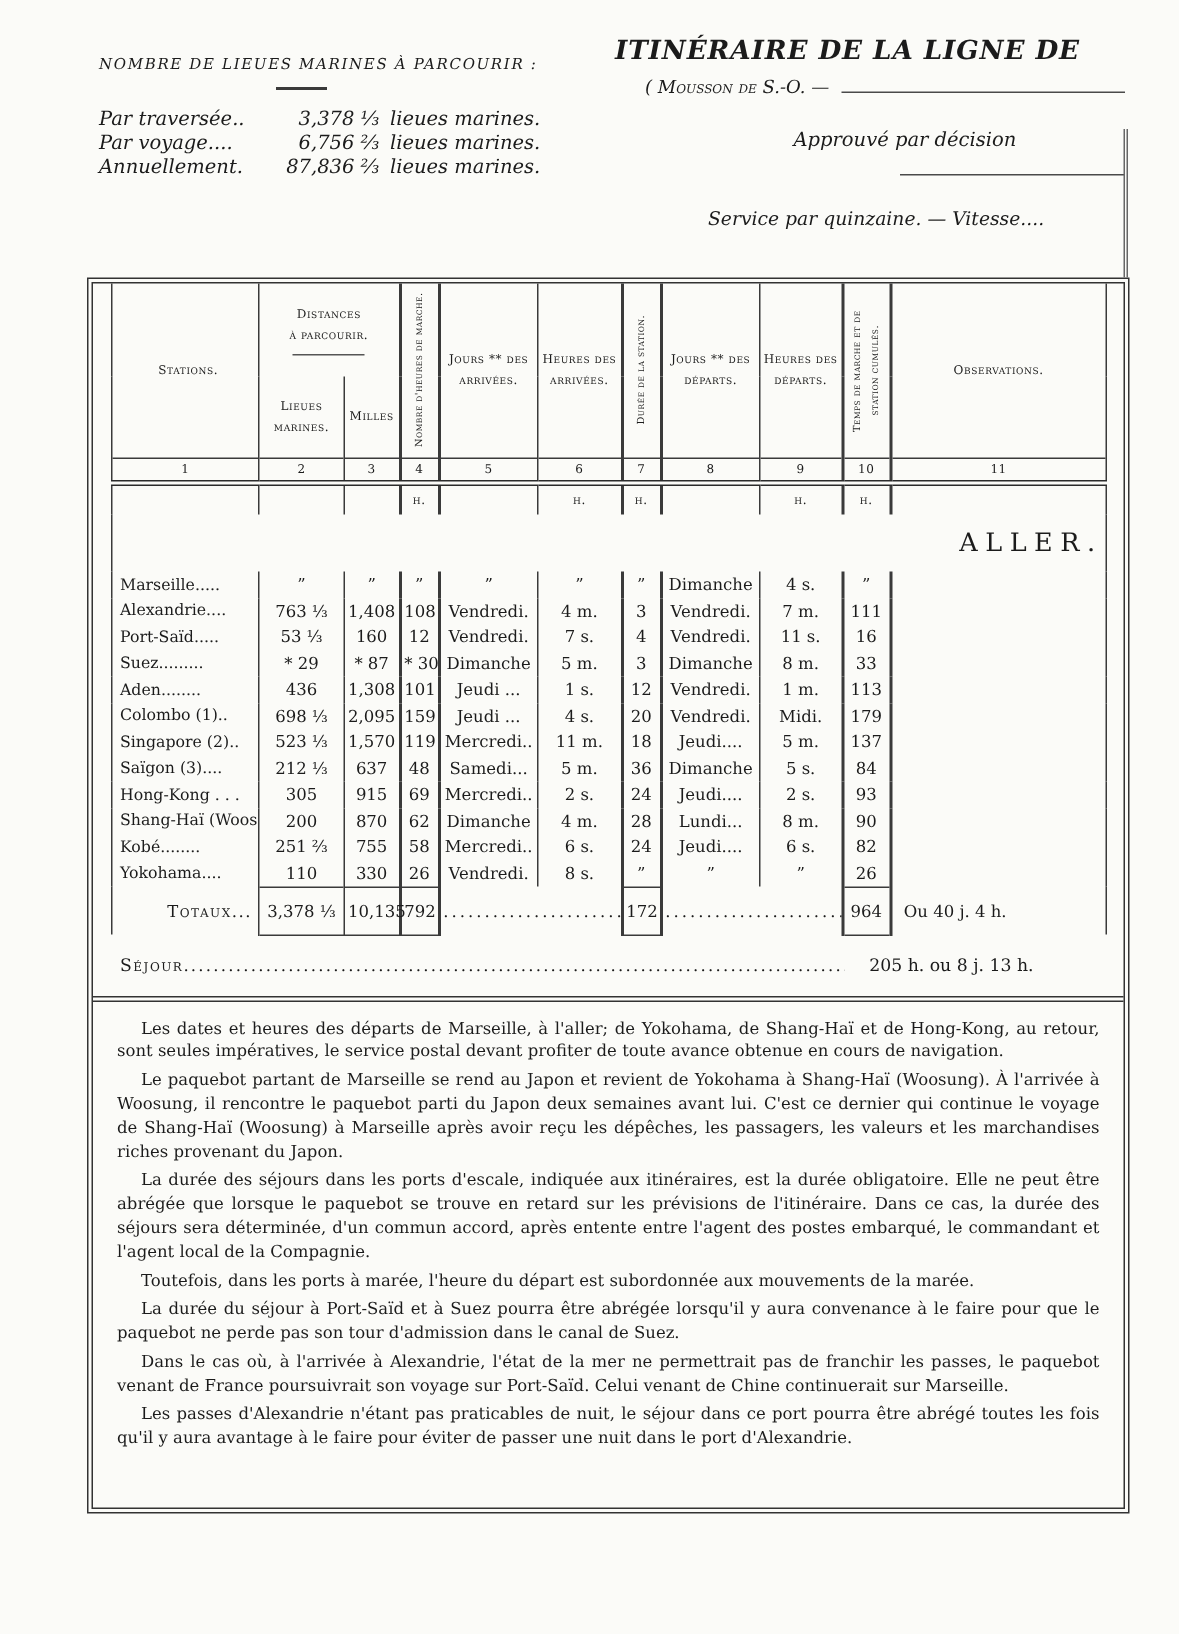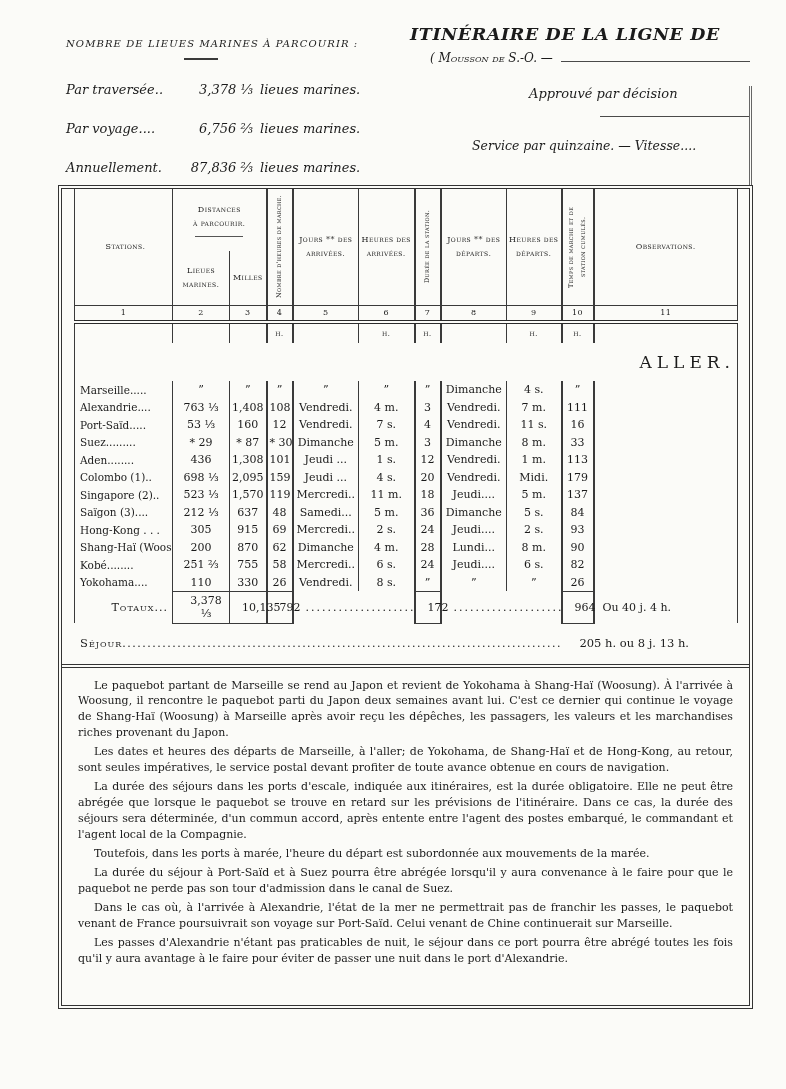--- a/index.html
+++ b/index.html
@@ -11,21 +11,21 @@
     font-family: "DejaVu Serif", "Liberation Serif", serif;
   }
   .page { position: relative; width: 786px; height: 1089px; overflow: hidden; }
   .sc { font-variant: small-caps; }
 
   
   .top { position: relative; height: 185px; font-style: italic; }
   .top-left { position: absolute; left: 66px; top: 38px; width: 336px; }
   .tl-title { font-size: 10px; letter-spacing: 1.1px; white-space: nowrap; }
   .tl-rule { width: 34px; border-top: 2px solid #3a3a3a; margin: 9px 0 0 118px; }
-  .tl-lines { margin-top: 22px; display: grid; grid-template-columns: 118px 76px auto; row-gap: 24px; font-size: 13px; }
+  .tl-lines { margin-top: 12px; display: grid; grid-template-columns: 118px 76px auto; row-gap: 1px; font-size: 13px; }
   .tl-num { text-align: right; padding-right: 7px; }
 
   .top-right { position: absolute; left: 410px; top: 24px; width: 340px; }
   .tr-title { font-size: 17.5px; font-weight: bold; letter-spacing: 0.6px; white-space: nowrap; }
   .tr-row { display: flex; align-items: flex-end; }
   .rule-fill { flex: 1 1 auto; border-bottom: 1px solid #4a4a4a; margin: 0 0 3px 8px; height: 1px; }
   .sub-row { margin-top: 7px; text-align: center; }
   .tr-sub { margin-left: 20px; font-size: 12px; }
   .approval-row { margin-top: 21px; }
   .approval-row > span { margin-left: 119px; font-size: 13px; white-space: nowrap; }
@@ -74,21 +74,21 @@
     text-align: right; font-size: 17px; font-weight: bold; letter-spacing: 5px;
     height: 38px; vertical-align: middle;
   }
 
   .data-row td {
     height: 17.5px; font-size: 11px; text-align: center;
     white-space: nowrap; overflow: hidden; vertical-align: middle;
   }
   .data-row td.cell-station { text-align: left; padding-left: 5px; font-size: 10.5px; }
 
-  .totals-row td { height: 32px; font-size: 11px; text-align: center; vertical-align: middle; padding-left: 12px; }
+  .totals-row td { height: 32px; font-size: 11px; text-align: center; vertical-align: middle; }
   .t-label { text-align: right !important; font-variant: small-caps; letter-spacing: 1px; padding-right: 4px !important; }
   .t-box { border-top: 1px solid #3a3a3a; border-bottom: 1px solid #3a3a3a; }
   .t-dots { letter-spacing: 2px; overflow: hidden; white-space: nowrap; }
   .t-obs { text-align: left !important; padding-left: 8px !important; white-space: nowrap; }
 
   .sejour { display: flex; align-items: baseline; padding: 12px 4px 12px 6px; font-size: 11.5px; }
   .sejour-label { font-variant: small-caps; letter-spacing: 1px; }
   .sejour-dots { flex: 1 1 auto; overflow: hidden; white-space: nowrap; letter-spacing: 1.5px; font-size: 11px; }
   .sejour-value { margin-left: 16px; margin-right: 44px; white-space: nowrap; }
 
@@ -393,22 +393,22 @@
       </tbody>
     </table>
 
     <div class="sejour">
       <span class="sejour-label">Séjour</span>
       <span class="sejour-dots">................................................................................................................................................</span>
       <span class="sejour-value">205 h. ou 8 j. 13 h.</span>
     </div>
 
     <div class="notes">
+      <p>Les dates et heures des départs de Marseille, à l'aller; de Yokohama, de Shang-Haï et de Hong-Kong, au retour, sont seules impératives, le service postal devant profiter de toute avance obtenue en cours de navigation.</p>
       <p>Le paquebot partant de Marseille se rend au Japon et revient de Yokohama à Shang-Haï (Woosung). À l'arrivée à Woosung, il rencontre le paquebot parti du Japon deux semaines avant lui. C'est ce dernier qui continue le voyage de Shang-Haï (Woosung) à Marseille après avoir reçu les dépêches, les passagers, les valeurs et les marchandises riches provenant du Japon.</p>
-      <p>Les dates et heures des départs de Marseille, à l'aller; de Yokohama, de Shang-Haï et de Hong-Kong, au retour, sont seules impératives, le service postal devant profiter de toute avance obtenue en cours de navigation.</p>
       <p>La durée des séjours dans les ports d'escale, indiquée aux itinéraires, est la durée obligatoire. Elle ne peut être abrégée que lorsque le paquebot se trouve en retard sur les prévisions de l'itinéraire. Dans ce cas, la durée des séjours sera déterminée, d'un commun accord, après entente entre l'agent des postes embarqué, le commandant et l'agent local de la Compagnie.</p>
       <p>Toutefois, dans les ports à marée, l'heure du départ est subordonnée aux mouvements de la marée.</p>
       <p>La durée du séjour à Port-Saïd et à Suez pourra être abrégée lorsqu'il y aura convenance à le faire pour que le paquebot ne perde pas son tour d'admission dans le canal de Suez.</p>
       <p>Dans le cas où, à l'arrivée à Alexandrie, l'état de la mer ne permettrait pas de franchir les passes, le paquebot venant de France poursuivrait son voyage sur Port-Saïd. Celui venant de Chine continuerait sur Marseille.</p>
       <p>Les passes d'Alexandrie n'étant pas praticables de nuit, le séjour dans ce port pourra être abrégé toutes les fois qu'il y aura avantage à le faire pour éviter de passer une nuit dans le port d'Alexandrie.</p>
     </div>
 
   </div>
 </div>
 

